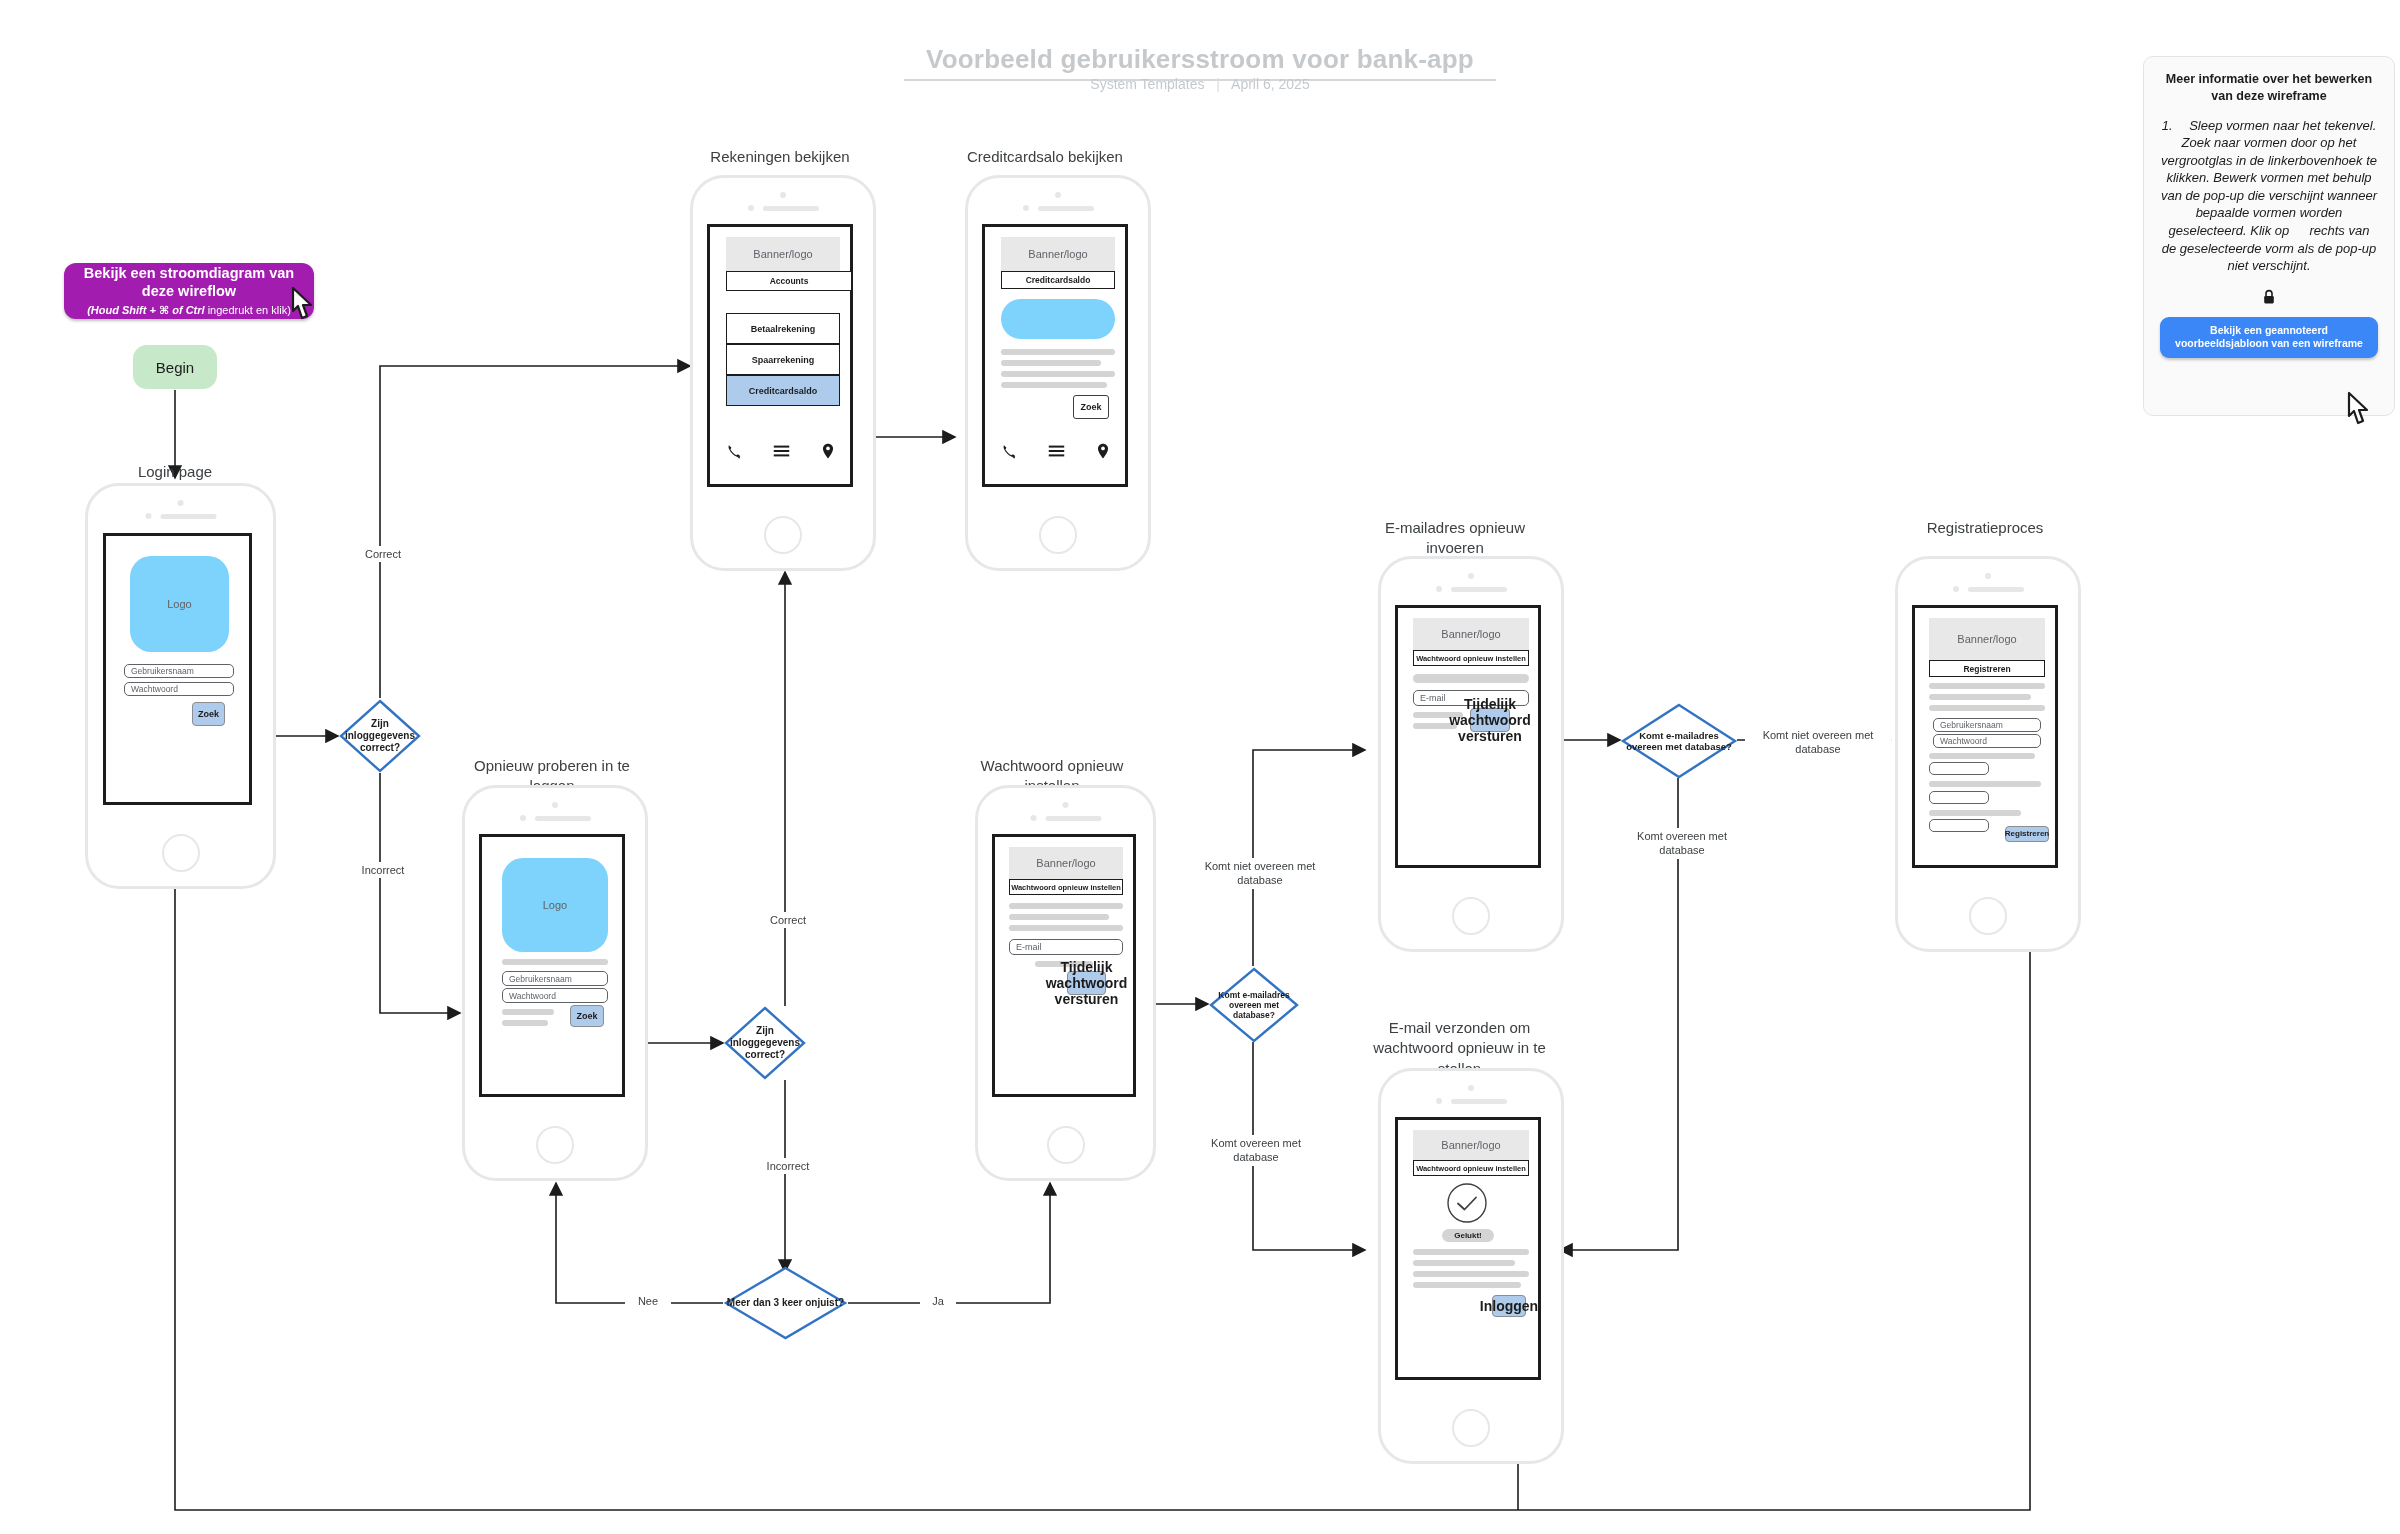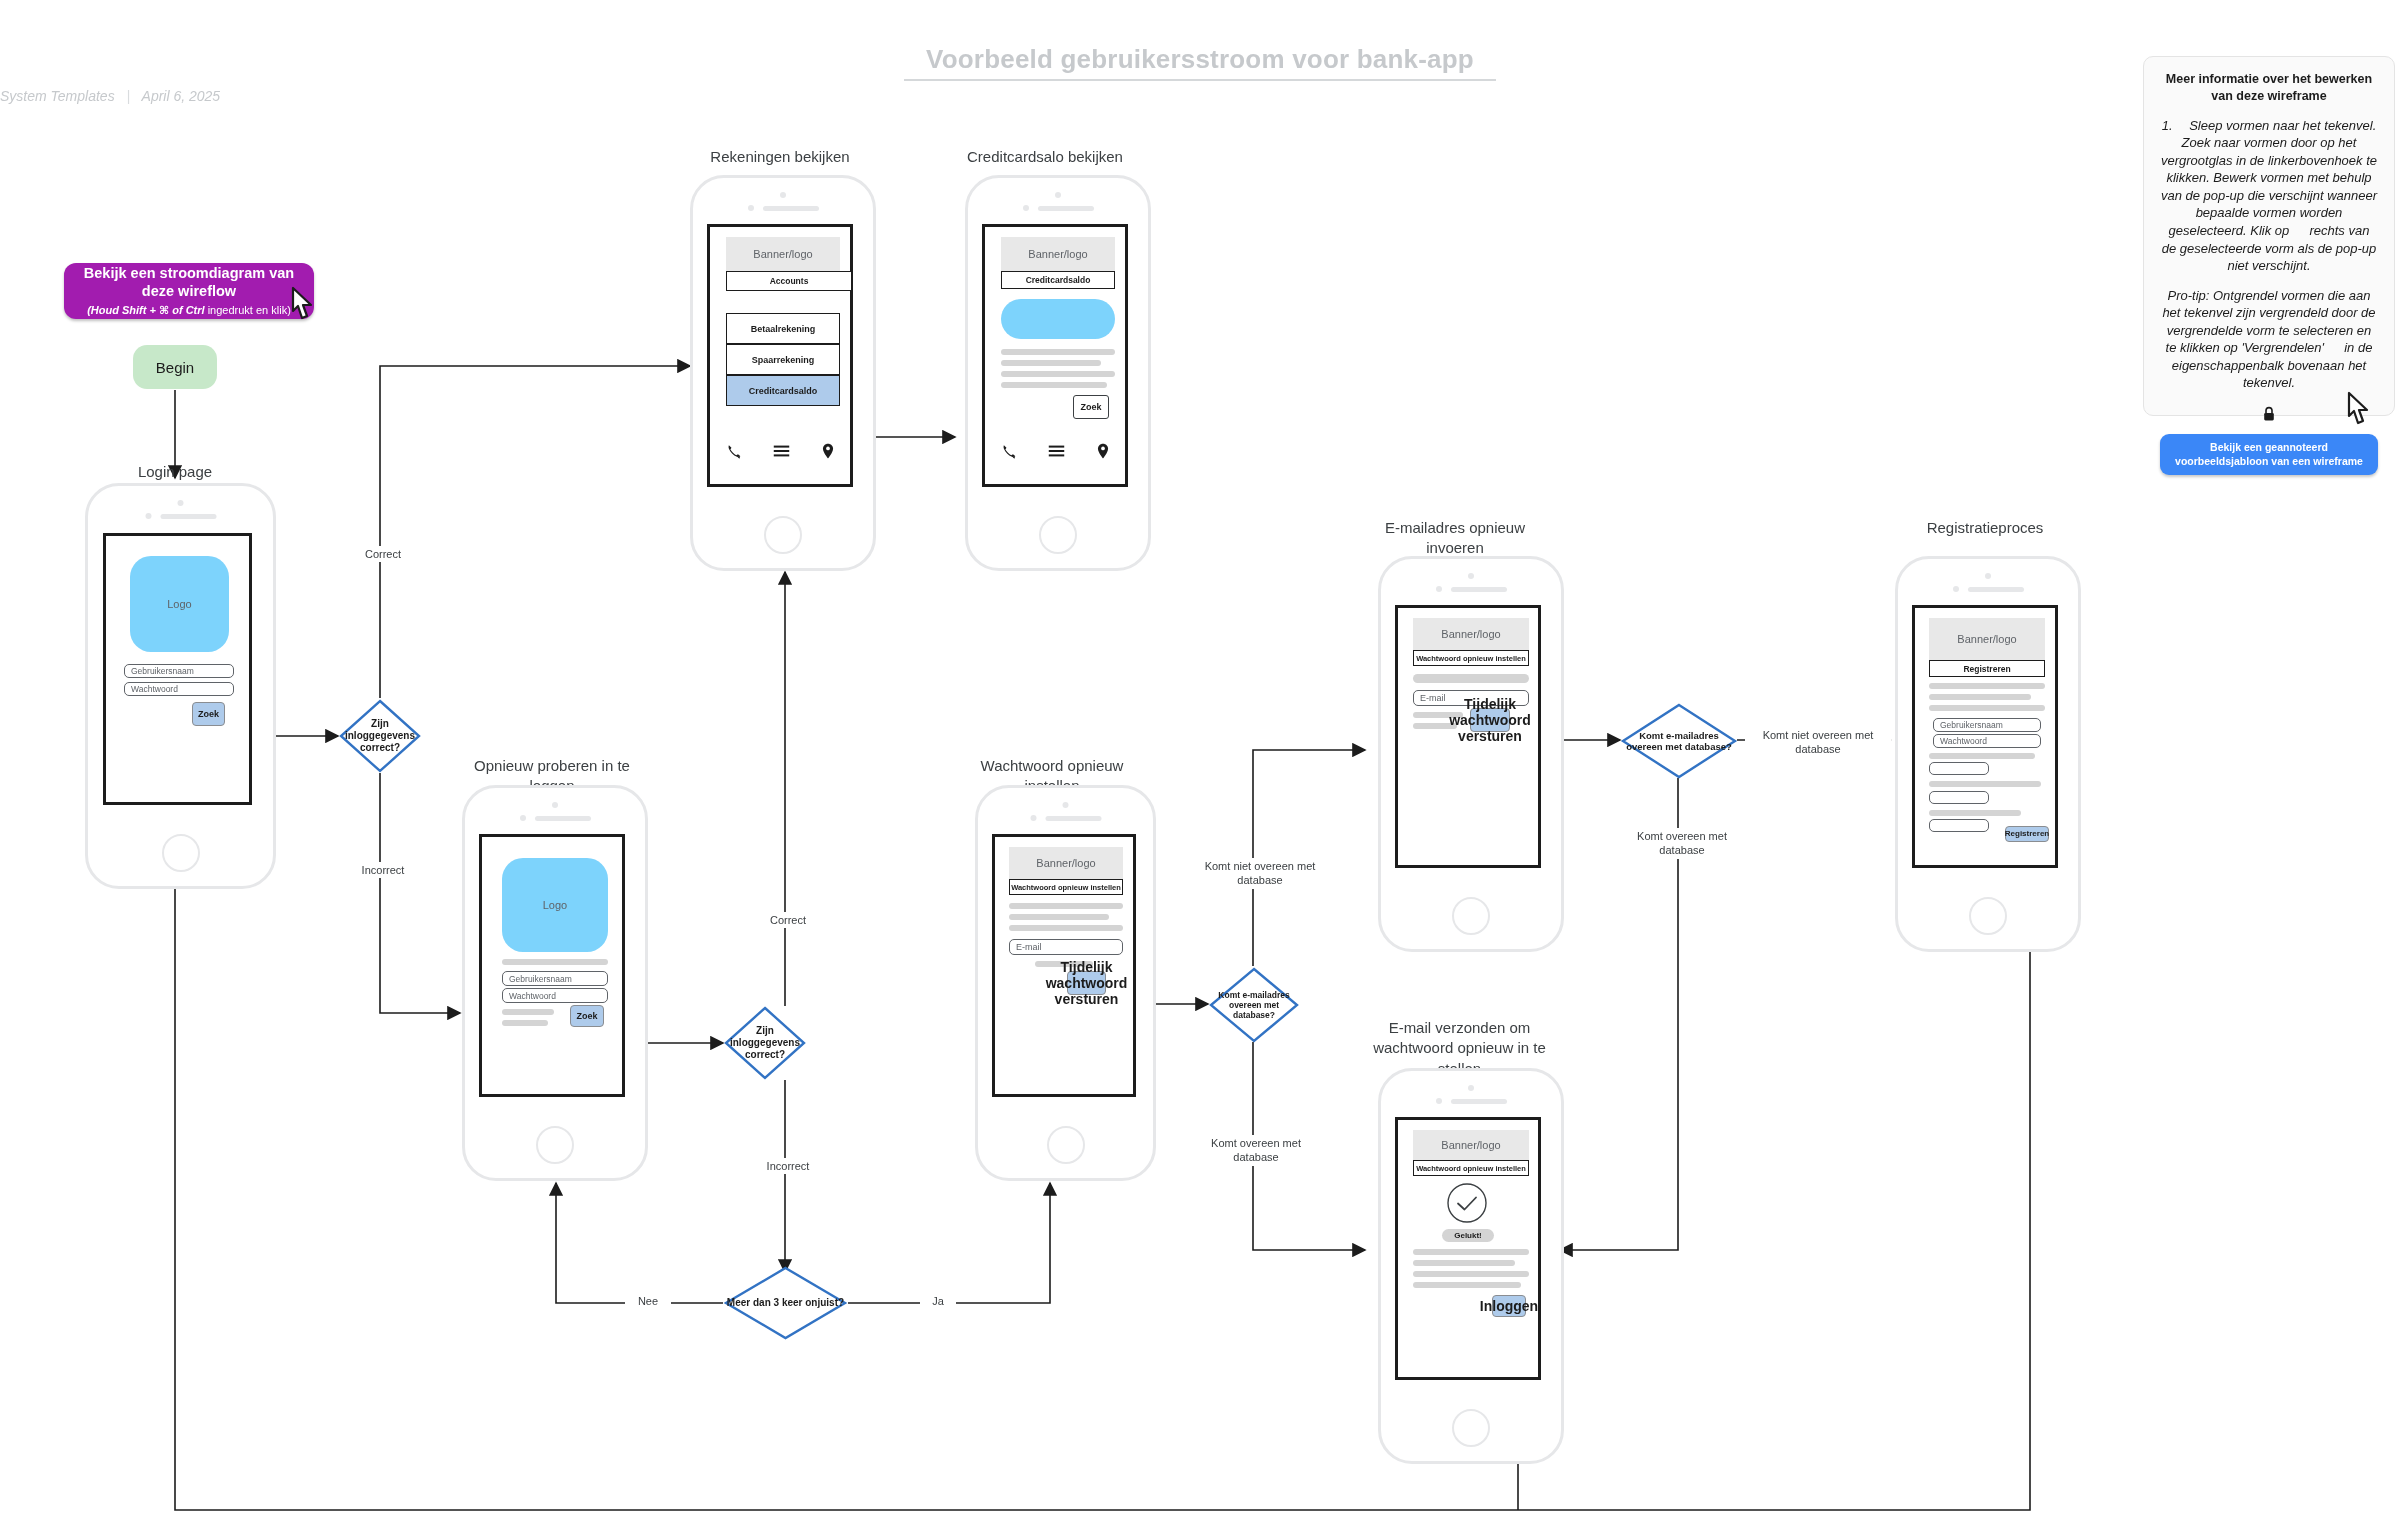--- a/index.html
+++ b/index.html
@@ -3,21 +3,21 @@
 <meta charset="utf-8">
 <style>
   html,body{margin:0;padding:0;background:#ffffff;}
   body{width:2400px;height:1534px;position:relative;overflow:hidden;
        font-family:"Liberation Sans","DejaVu Sans",sans-serif;color:#3c4043;}
   .abs{position:absolute;}
   
   #doc-title{left:0;right:0;top:44px;text-align:center;font-size:26px;font-weight:700;
              color:#c6c9cc;letter-spacing:.2px;}
   #doc-title span{border-bottom:2px solid #d5d8da;padding:0 22px 4px 22px;display:inline-block;}
-  #doc-sub{left:0;right:0;top:88px;text-align:left;font-size:14px;color:#c6c9cc;font-style:italic;}
+  #doc-sub{left:0;right:0;top:76px;text-align:center;font-size:14px;color:#c6c9cc;}
   #doc-sub .sep{padding:0 8px;color:#d9dcde;}
   
   .phone{position:absolute;border:3px solid #e6e7e9;border-radius:34px;background:#fff;}
   .phone .spk{position:absolute;left:50%;transform:translateX(-50%);}
   .phone .spk .dot-top{width:6px;height:6px;border-radius:50%;background:#e6e7e9;margin:0 auto 7px auto;}
   .phone .spk .row{display:flex;align-items:center;justify-content:center;gap:9px;}
   .phone .spk .row .d{width:6px;height:6px;border-radius:50%;background:#e6e7e9;}
   .phone .spk .row .bar{width:56px;height:5px;border-radius:3px;background:#e6e7e9;}
   .phone .home{position:absolute;left:50%;transform:translateX(-50%);width:34px;height:34px;
                border:2px solid #e6e7e9;border-radius:50%;}
@@ -139,21 +139,20 @@
   <path d="M5,3 L5,26 L10,21 L14,33 L19,31 L15,20 L23,20 Z" fill="#fff" stroke="#1c1c1c" stroke-width="2.2" stroke-linejoin="round"></path>
 </svg>
 
 <div class="begin" style="left:133px;top:345px;width:84px;height:44px;">
   <span>Begin</span>
 </div>
 
 <div id="info-panel" style="left:2143px;top:56px;width:252px;height:360px;">
   <div id="info-title">Meer informatie over het bewerken van deze wireframe</div>
   <div class="info-p">1.  Sleep vormen naar het tekenvel. Zoek naar vormen door op het vergrootglas in de linkerbovenhoek te klikken. Bewerk vormen met behulp van de pop-up die verschijnt wanneer bepaalde vormen worden geselecteerd. Klik op   rechts van de geselecteerde vorm als de pop-up niet verschijnt.</div>
-  <div class="info-p">Pro-tip: Ontgrendel vormen die aan het tekenvel zijn vergrendeld door de vergrendelde vorm te selecteren en te klikken op 'Vergrendelen'   in de eigenschappenbalk bovenaan het tekenvel.</div>
   <svg id="lock-icon" viewBox="0 0 14 16">
     <path d="M4,7 L4,4.6 A3,3 0 0 1 10,4.6 L10,7" fill="none" stroke="#1c1c1c" stroke-width="1.6"></path>
     <rect x="2.2" y="7" width="9.6" height="7.4" rx="1.3" fill="#1c1c1c"></rect>
   </svg>
   <div id="info-cta">
     <span>Bekijk een geannoteerd voorbeeldsjabloon van een wireframe</span>
   </div>
   <svg class="cursor" style="left:200px;top:333px;" viewBox="0 0 34 38">
     <path d="M5,3 L5,26 L10,21 L14,33 L19,31 L15,20 L23,20 Z" fill="#fff" stroke="#1c1c1c" stroke-width="2.2" stroke-linejoin="round"></path>
   </svg>

